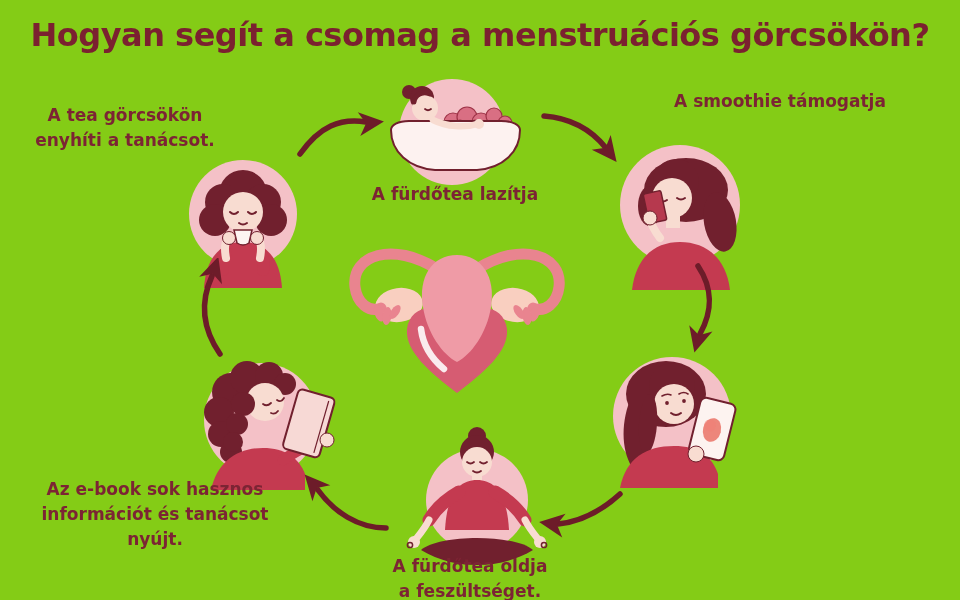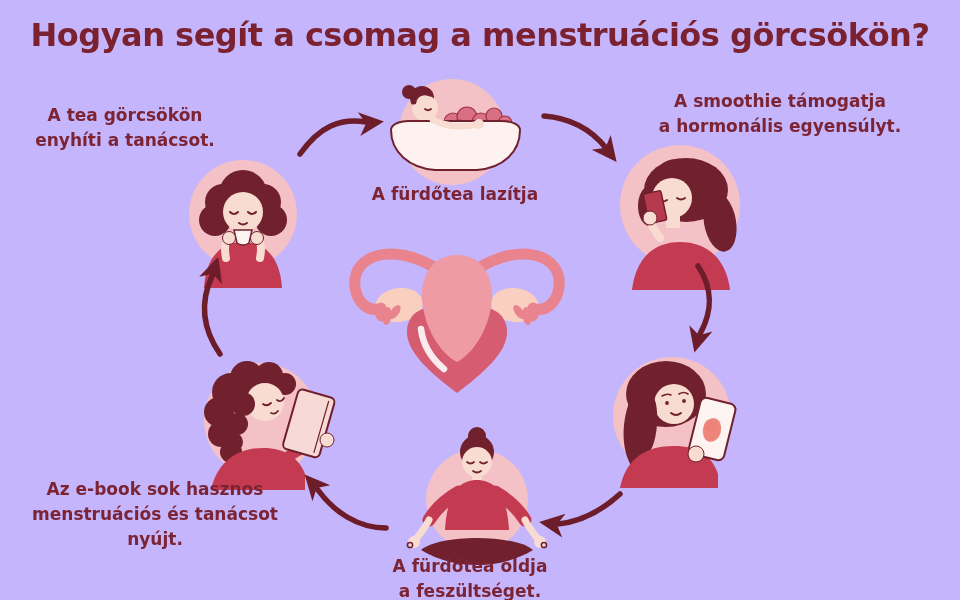--- a/index.html
+++ b/index.html
@@ -1,18 +1,18 @@
 <!DOCTYPE html>
 <html><head>
 <meta charset="utf-8">
 <style>
   html,body{margin:0;padding:0;}
   #canvas{
     position:relative; width:960px; height:600px; overflow:hidden;
-    background:#c4b5fd;
+    background:#84cc16;
     font-family:"DejaVu Sans","Liberation Sans",sans-serif;
   }
   .page-title{
     position:absolute; left:0; top:16px; width:960px; margin:0;
     text-align:center; font-size:32px; font-weight:bold;
     color:#7b2130; letter-spacing:-0.5px;
   }
   .illu{ position:absolute; }
   .step-label{
     position:absolute; text-align:center;
@@ -92,21 +92,20 @@
     <rect x="60" y="76" width="14" height="12" fill="#f8dcd1"></rect>
     <g transform="rotate(-12 49 67)">
       <rect x="40" y="52" width="18" height="30" rx="2" fill="#b6394e" stroke="#71202e" stroke-width="1.5"></rect>
     </g>
     <path d="M26 150 C 30 116 50 102 74 102 C 98 102 120 116 124 150 Z" fill="#c43a50"></path>
     <path d="M54 98 C 48 90 45 84 44 79" stroke="#f8dcd1" stroke-width="8" fill="none" stroke-linecap="round"></path>
     <circle cx="44" cy="78" r="7" fill="#f8dcd1" stroke="#71202e" stroke-width="1"></circle>
   </svg>
   <div class="step-label" style="left:655px;top:89px;width:250px">
     <span>A smoothie támogatja</span>
-    <span>a hormonális egyensúlyt.</span>
   </div>
 
   <svg class="illu" style="left:592px;top:348px" width="160" height="140" viewBox="0 0 160 140">
     <circle cx="80" cy="68" r="59" fill="#f4c1c7"></circle>
     <ellipse cx="74" cy="46" rx="40" ry="33" fill="#71202e"></ellipse>
     <path d="M38 52 C 28 78 30 106 42 122 C 50 118 54 108 52 96 C 48 80 50 64 56 52 Z" fill="#71202e"></path>
     <circle cx="80" cy="38" r="23" fill="#71202e"></circle>
     <circle cx="82" cy="56" r="20" fill="#f8dcd1"></circle>
     <ellipse cx="56" cy="76" rx="9" ry="30" fill="#71202e" transform="rotate(4 56 76)"></ellipse>
     <path d="M70 48 q5 -3 9 -1" stroke="#71202e" stroke-width="1.6" fill="none" stroke-linecap="round"></path>
@@ -169,21 +168,21 @@
     <path d="M30 140 C 36 112 56 98 82 98 C 104 98 118 108 124 124 L 124 140 Z" fill="#c43a50"></path>
     <path d="M102 110 C 114 102 124 96 132 94" stroke="#c43a50" stroke-width="11" fill="none" stroke-linecap="round"></path>
     <g transform="rotate(16 126 76)">
       <rect x="108" y="42" width="38" height="62" rx="5" fill="#f7d9d5" stroke="#71202e" stroke-width="2"></rect>
       <line x1="140" y1="46" x2="140" y2="100" stroke="#71202e" stroke-width="1.2"></line>
     </g>
     <circle cx="146" cy="90" r="7" fill="#f8dcd1" stroke="#71202e" stroke-width="1"></circle>
   </svg>
   <div class="step-label" style="left:15px;top:477px;width:280px">
     <span>Az e-book sok hasznos</span>
-    <span>menstruációs és tanácsot nyújt.</span>
+    <span>információt és tanácsot nyújt.</span>
   </div>
 
   <svg class="illu" style="left:335px;top:235px" width="270" height="170" viewBox="0 0 270 170">
     <ellipse cx="64" cy="70" rx="24" ry="17" fill="#f9cfc0" transform="rotate(-8 64 70)"></ellipse>
     <ellipse cx="180" cy="70" rx="24" ry="17" fill="#f9cfc0" transform="rotate(8 180 70)"></ellipse>
     <path d="M102 34 C 58 6 16 20 20 52 C 22 68 34 78 46 73" stroke="#e9848f" stroke-width="11" fill="none" stroke-linecap="round"></path>
     <path d="M142 34 C 186 6 228 20 224 52 C 222 68 210 78 198 73" stroke="#e9848f" stroke-width="11" fill="none" stroke-linecap="round"></path>
     <g fill="#e9848f">
       <ellipse cx="44" cy="78" rx="4.5" ry="9" transform="rotate(-20 44 78)"></ellipse>
       <ellipse cx="52" cy="81" rx="4.5" ry="9" transform="rotate(8 52 81)"></ellipse>

